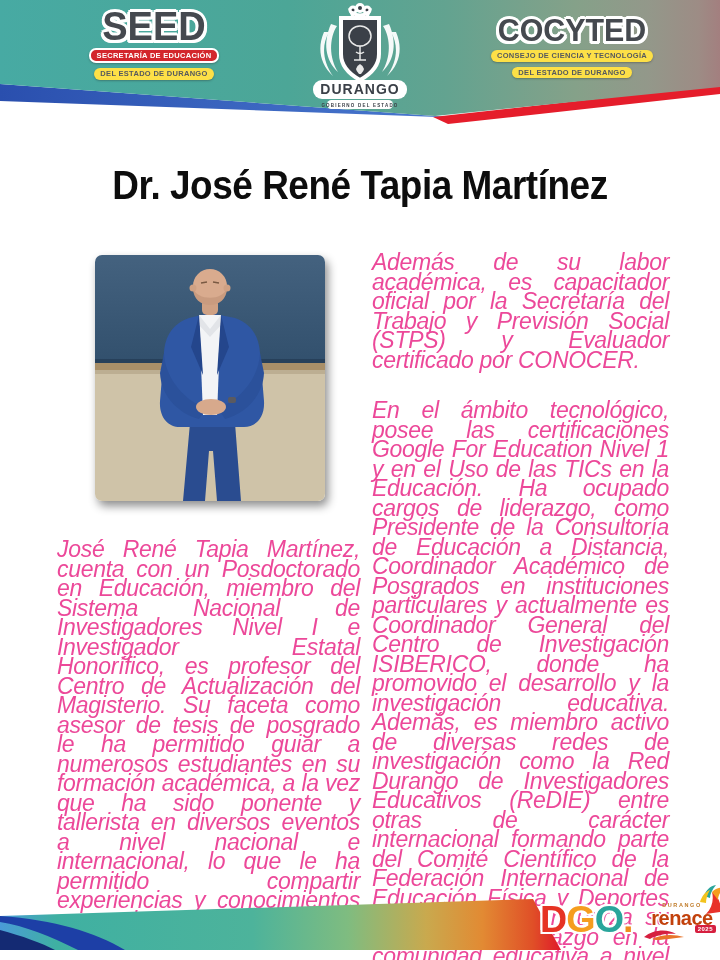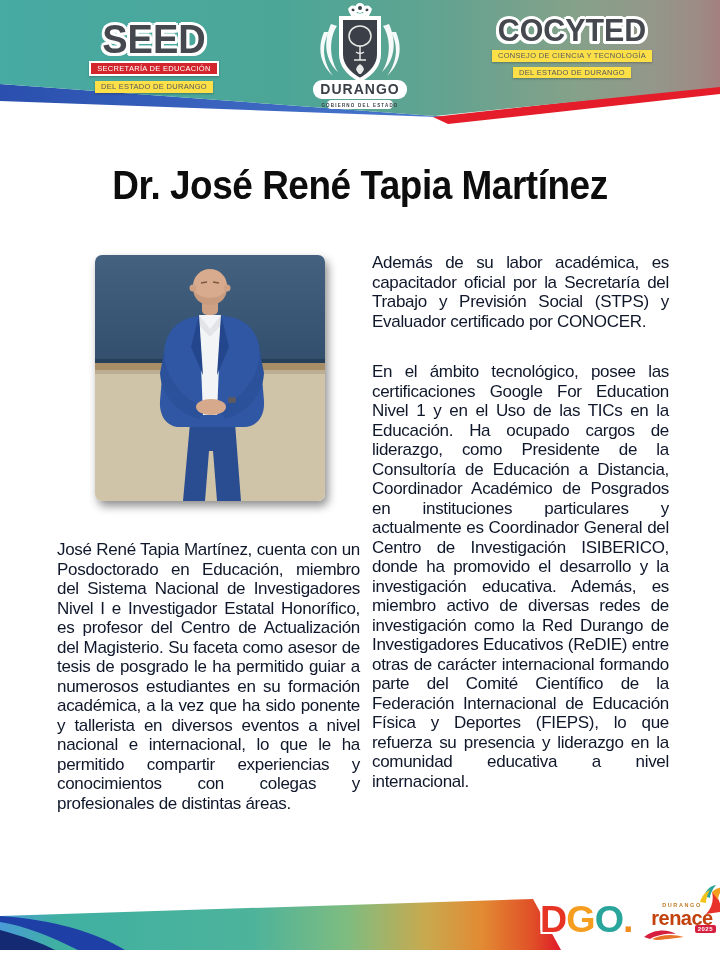--- a/index.html
+++ b/index.html
@@ -9,43 +9,43 @@
   
   .header-svg { position:absolute; top:0; left:0; width:720px; height:140px; }
 
   .logo-block { position:absolute; text-align:center; }
   .outline-white {
     text-shadow:
       -2px -2px 0 #fff, 2px -2px 0 #fff, -2px 2px 0 #fff, 2px 2px 0 #fff,
       -3px 0 0 #fff, 3px 0 0 #fff, 0 -3px 0 #fff, 0 3px 0 #fff,
       -3px 2px 0 #fff, 3px 2px 0 #fff, 2px 3px 0 #fff, -2px 3px 0 #fff;
   }
-  .seed-logo { left:70px; top:20px; width:168px; }
+  .seed-logo { left:70px; top:7px; width:168px; }
   .seed-acronym { font-size:40px; font-weight:bold; color:#45494f; letter-spacing:0; line-height:0.95; transform:scaleX(0.95); }
   .cocyted-logo { left:472px; top:16px; width:200px; }
   .cocyted-acronym { font-size:31px; font-weight:bold; color:#45494f; line-height:0.95; transform:scaleX(0.98); }
-  .band { display:inline-block; font-weight:normal; border-radius:0; padding:1px 6px; line-height:1.25;
+  .band { display:inline-block; font-weight:bold; border-radius:7px; padding:1px 6px; line-height:1.25;
           border:2px solid #ffffff; box-shadow:0 1px 2px rgba(40,40,40,0.35); letter-spacing:0.3px; }
   .band-red { background:#d3262c; color:#ffffff; font-size:7.5px; margin-top:3px; }
   .band-white { background:#fde047; color:#55595e; font-size:7.5px; margin-top:2px; border:none; box-shadow:0 1px 2px rgba(40,40,40,0.35); }
   .band-stack { line-height:1; }
 
   .durango-logo { left:293px; top:2px; width:134px; }
 
   
   .page-title { position:absolute; top:162px; left:0; width:720px; text-align:center;
                 font-size:41px; font-weight:bold; color:#0d0d0d; transform:scaleX(0.9); letter-spacing:-0.5px; }
 
   
   .photo-frame { position:absolute; left:95px; top:255px; width:230px; height:246px;
                  border-radius:7px; overflow:hidden; box-shadow:3px 5px 10px rgba(0,0,0,0.45); }
   .photo-frame svg { display:block; }
 
   
-  .bio-par { font-size:17px; line-height:19.5px; color:#0f172a; text-align:justify; text-align-last:left; letter-spacing:-0.3px; }
+  .bio-par { font-size:23px; line-height:19.5px; color:#ec4899; text-align:justify; text-align-last:left; letter-spacing:-0.3px;font-style:italic; }
   .left-par  { position:absolute; left:57px;  top:512px; width:303px;margin-top:28px; }
   .right-col { position:absolute; left:372px; top:253px; width:297px; }
   .right-col .bio-par + .bio-par { margin-top:31px; }
 
   
   .footer-svg { position:absolute; left:0; top:890px; width:720px; height:70px; }
 
   .dgo-logo { position:absolute; left:541px; top:901px; font-size:37px; font-weight:900; line-height:1;
               letter-spacing:-1px; transform:scaleX(1.02); }
   .dgo-logo span { text-shadow:-2px -2px 0 #fff, 2px -2px 0 #fff, -2px 2px 0 #fff, 2px 2px 0 #fff; }

